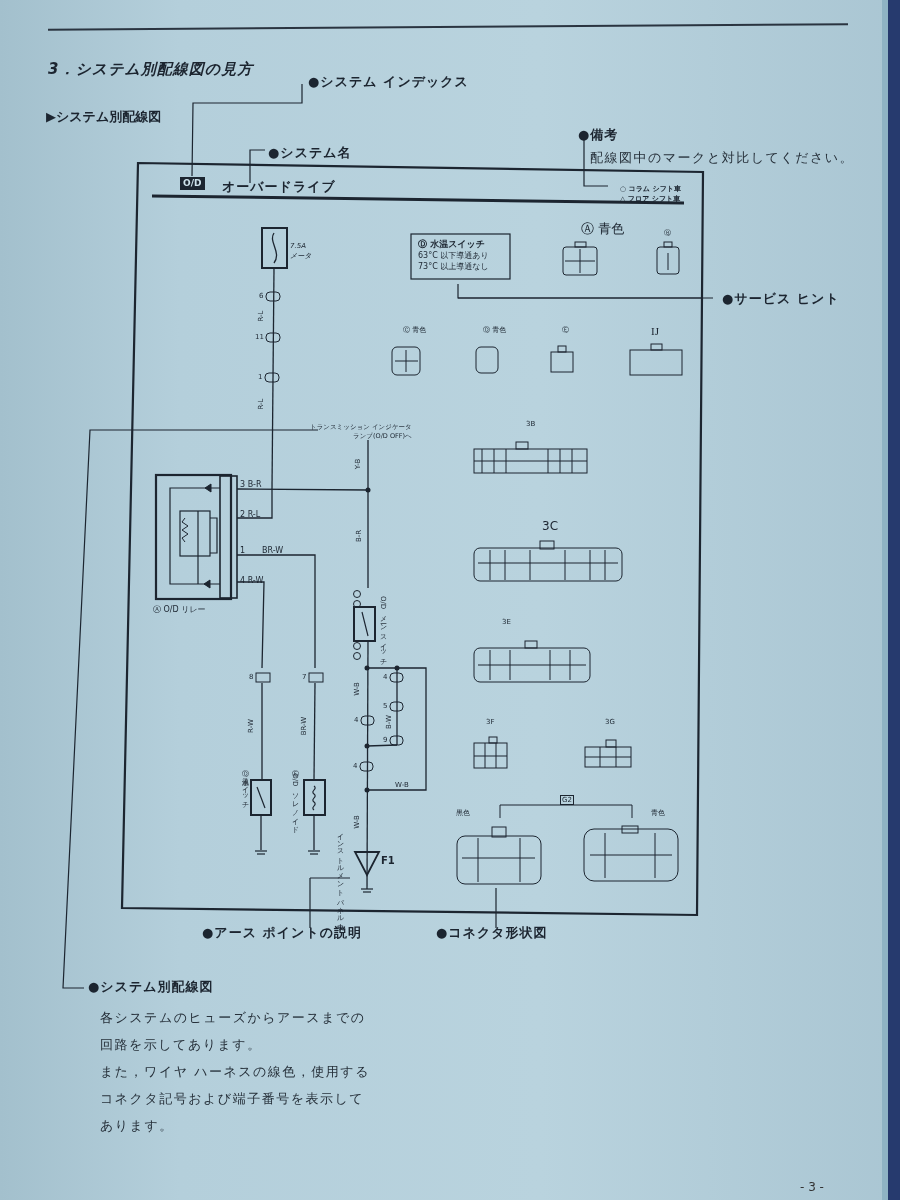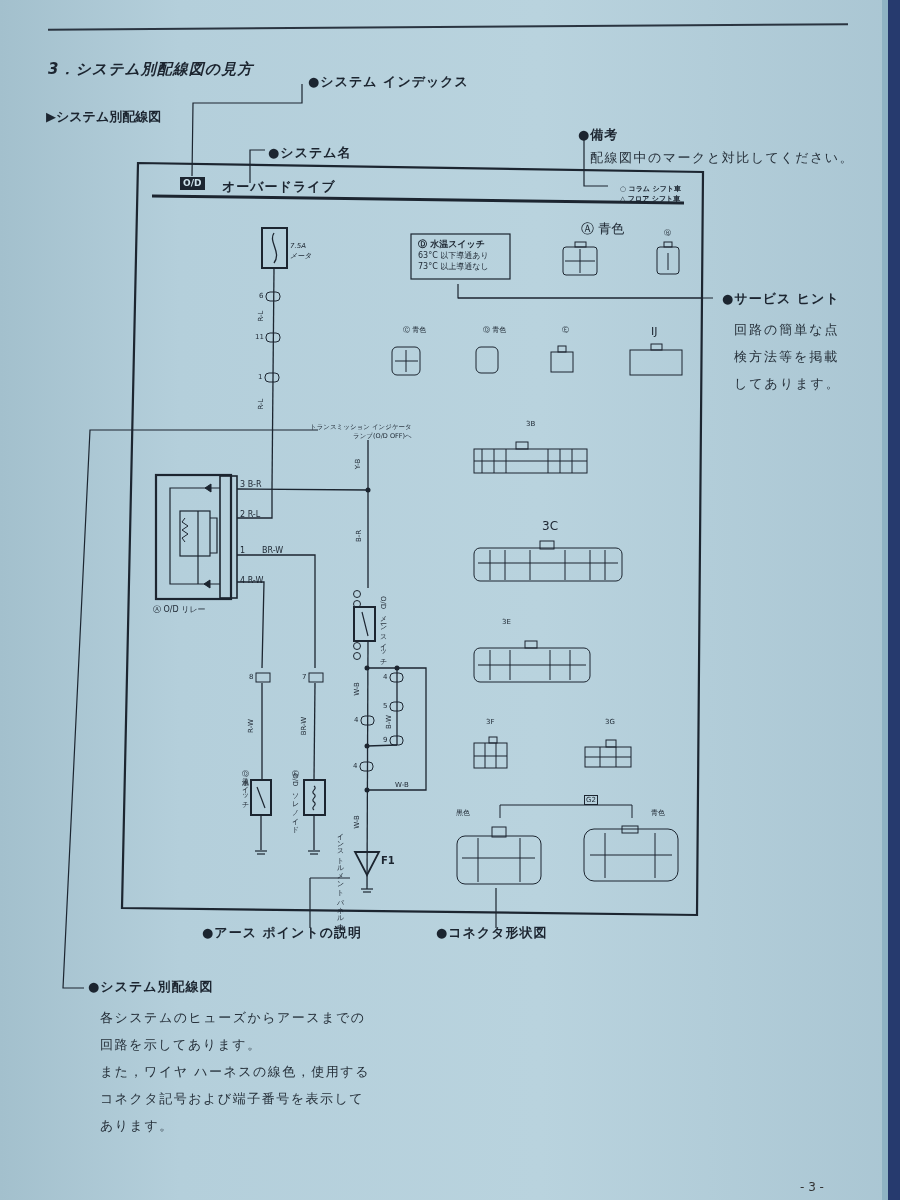--- a/index.html
+++ b/index.html
@@ -27,25 +27,20 @@
   <div class="t h2" style="left:46px;top:108px;">▶システム別配線図</div>
 
   <div class="t lbl" style="left:308px;top:73px;">●システム インデックス</div>
 
   <div class="t lbl" style="left:268px;top:144px;">●システム名</div>
 
   <div class="t lbl" style="left:578px;top:126px;">●備考</div>
   <div class="t body" style="left:590px;top:145px;letter-spacing:1.5px;">配線図中のマークと対比してください。</div>
 
   <div class="t lbl" style="left:722px;top:290px;">●サービス ヒント</div>
-  <div class="t body" style="left:734px;top:316px;line-height:27px;">
-    <div>回路の簡単な点</div>
-    <div>検方法等を掲載</div>
-    <div>してあります。</div>
-  </div>
 
   <svg width="900" height="1200" style="position:absolute;left:0;top:0;">
     <g stroke="#1c2530" fill="none">
 
       <polygon points="138,163 703,172 697,915 122,908" stroke-width="2.2"></polygon>
 
       <line x1="152" y1="196" x2="684" y2="203" stroke-width="3"></line>
 
       <polyline points="302,84 302,103 193,103 192,176" stroke-width="1.2"></polyline>
       <polyline points="265,150 250,150 250,183" stroke-width="1.2"></polyline>
@@ -251,27 +246,27 @@
   <div class="t" style="left:240px;top:764px;font-size:7px;writing-mode:vertical-rl;">Ⓓ 水温スイッチ</div>
   <div class="t" style="left:290px;top:764px;font-size:7px;writing-mode:vertical-rl;">Ⓔ O/D ソレノイド</div>
   <div class="t" style="left:361px;top:855px;font-size:10px;font-weight:bold;padding-left:20px;">F1</div>
   <div class="t" style="left:335px;top:828px;font-size:7px;writing-mode:vertical-rl;height:60px;">インストルメント パネル中央</div>
 
   <div class="t" style="left:572px;top:220px;font-size:13px;margin-left:9px;">Ⓐ <span>青色</span></div>
   <div class="t" style="left:664px;top:228px;font-size:7px;">Ⓑ</div>
   <div class="t" style="left:403px;top:325px;font-size:7px;">Ⓒ <span>青色</span></div>
   <div class="t" style="left:483px;top:325px;font-size:7px;">Ⓓ <span>青色</span></div>
   <div class="t" style="left:562px;top:325px;font-size:7px;">Ⓔ</div>
-  <div class="t" style="left:651px;top:325px;font-size:11px;">IJ</div>
+  <div class="t" style="left:651px;top:325px;font-size:11px;font-family:Liberation Serif, serif;">IJ</div>
   <div class="t" style="left:526px;top:420px;font-size:7px;">3B</div>
   <div class="t" style="left:542px;top:519px;font-size:12px;">3C</div>
   <div class="t" style="left:502px;top:618px;font-size:7px;">3E</div>
   <div class="t" style="left:486px;top:718px;font-size:7px;">3F</div>
   <div class="t" style="left:605px;top:718px;font-size:7px;">3G</div>
-  <div class="t" style="left:584px;top:795px;font-size:7px;border:1px solid #1c2530;padding:0 1px;">G2</div>
+  <div class="t" style="left:560px;top:795px;font-size:7px;border:1px solid #1c2530;padding:0 1px;">G2</div>
   <div class="t" style="left:456px;top:808px;font-size:7px;">黒色</div>
   <div class="t" style="left:651px;top:808px;font-size:7px;">青色</div>
 
   <div class="t" style="left:259px;top:292px;font-size:7px;">6</div>
   <div class="t" style="left:255px;top:333px;font-size:7px;">11</div>
   <div class="t" style="left:258px;top:373px;font-size:7px;">1</div>
   <div class="t" style="left:249px;top:673px;font-size:7px;">8</div>
   <div class="t" style="left:302px;top:673px;font-size:7px;">7</div>
   <div class="t" style="left:383px;top:673px;font-size:7px;">4</div>
   <div class="t" style="left:383px;top:702px;font-size:7px;">5</div>

